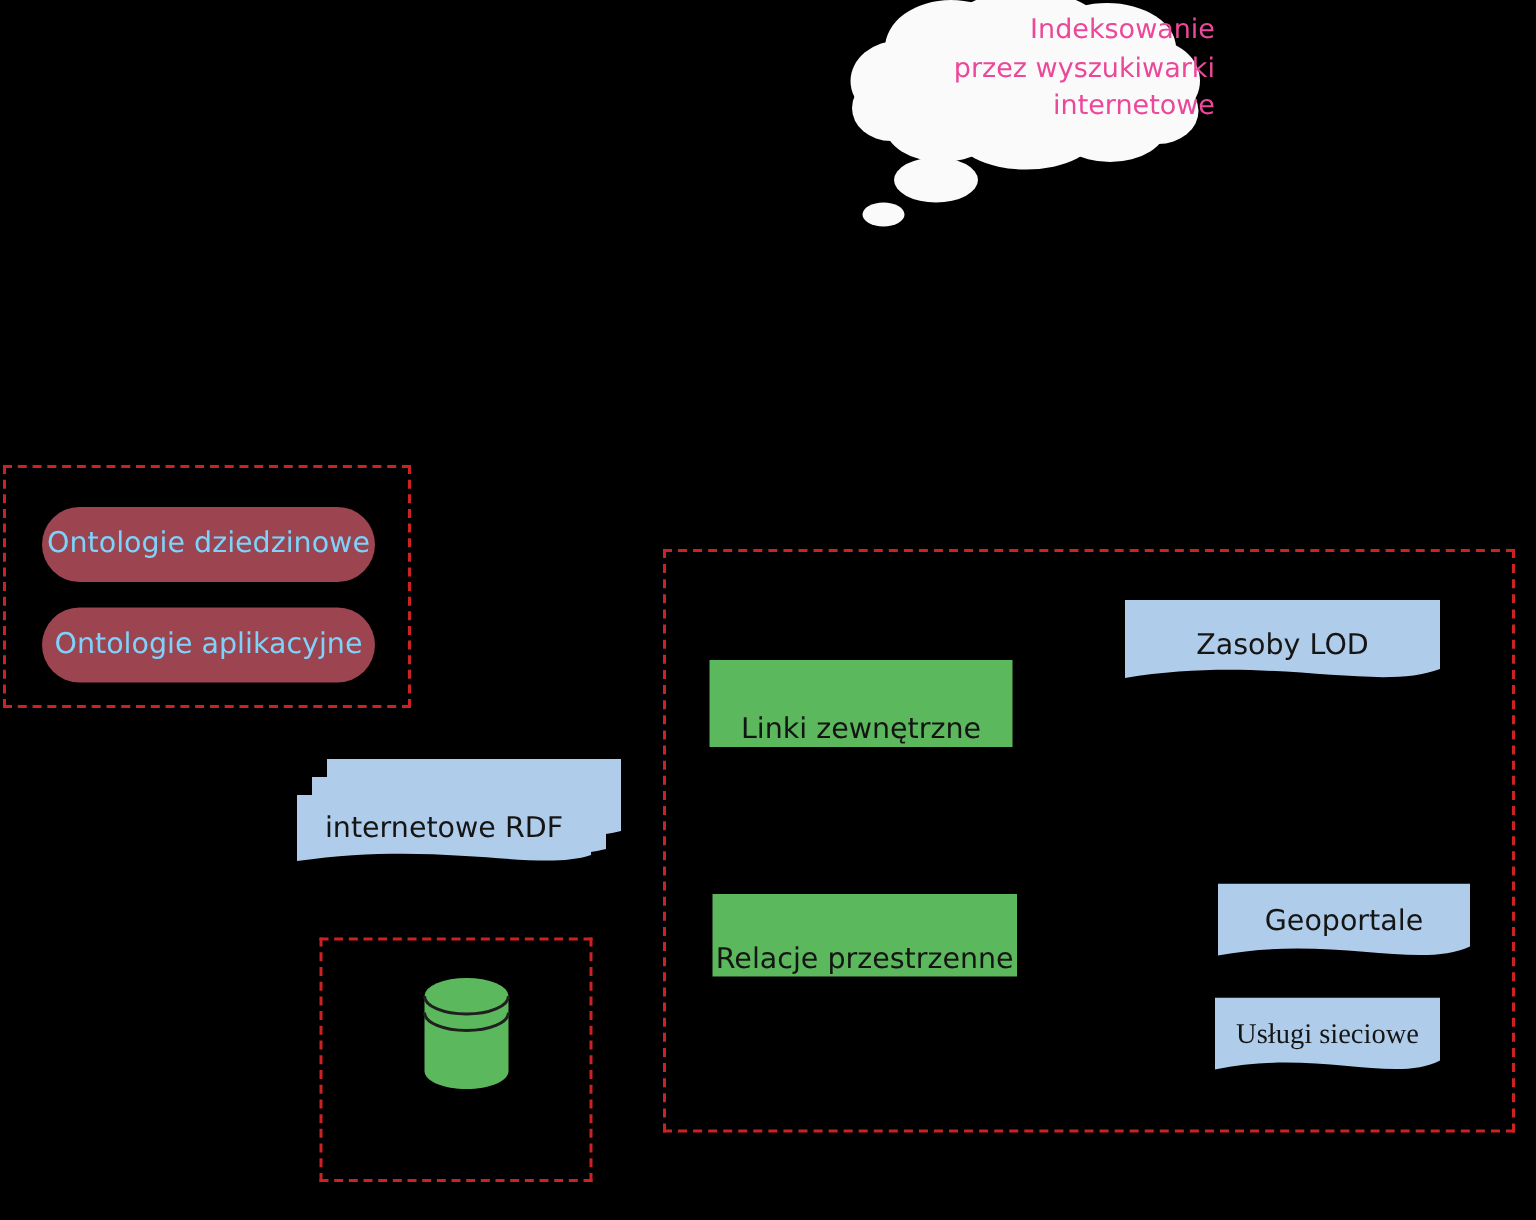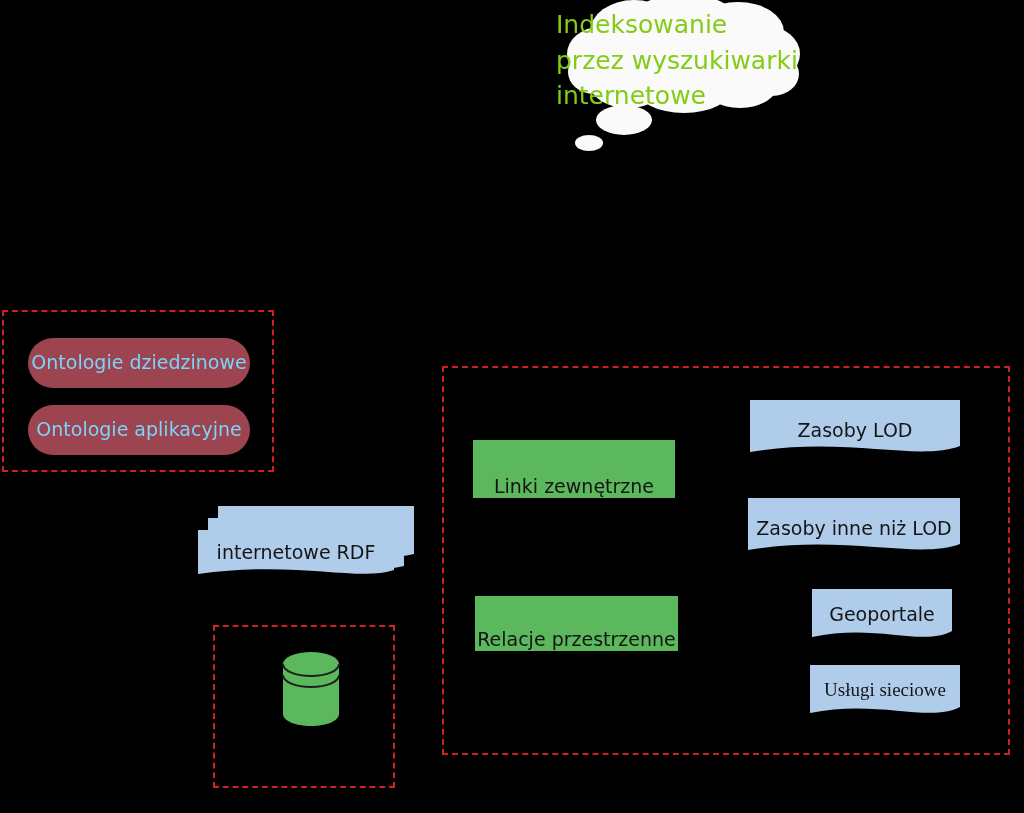--- a/index.html
+++ b/index.html
@@ -89,23 +89,23 @@
   #thought-cloud svg {
     position: absolute;
     left: 0; top: 0;
     display: block;
   }
   #thought-cloud .cloud-text {
     position: absolute;
     left: 0;
     top: 11px;
     width: 100%;
-    text-align: left;
-    color: #84cc16;
-    font-size: 25px;
+    text-align: right;
+    color: #ec4899;
+    font-size: 18px;
     line-height: 1.42;
     pointer-events: none;
   }
   #thought-cloud .cloud-text div { white-space: nowrap; }
 
   
   #db-cylinder { position: absolute; }
 </style>
 </head>
 <body>
@@ -182,28 +182,22 @@
     <span>Relacje przestrzenne</span>
   </div>
 
   <div class="doc-shape" style="left:750px; top:400px; width:210px; height:62px;">
     <svg viewBox="0 0 210 62" preserveAspectRatio="none">
       <path d="M0,0 H210 V46 C168,62 96,36 0,52 Z" fill="#afcdea"></path>
     </svg>
     <div class="doc-label" style="top:19px;">Zasoby LOD</div>
   </div>
 
-  <div class="doc-shape" style="left:748px; top:498px; width:212px; height:62px;">
-    <svg viewBox="0 0 212 62" preserveAspectRatio="none">
-      <path d="M0,0 H212 V46 C170,62 96,36 0,52 Z" fill="#afcdea"></path>
-    </svg>
-    <div class="doc-label" style="top:19px;">Zasoby inne niż LOD</div>
-  </div>
-
-  <div class="doc-shape" style="left:812px; top:589px; width:140px; height:58px;">
+
+  <div class="doc-shape" style="left:812px; top:589px; width:152px; height:58px;padding-left:16px;">
     <svg viewBox="0 0 148 58" preserveAspectRatio="none">
       <path d="M0,0 H148 V42 C118,58 66,34 0,48 Z" fill="#afcdea"></path>
     </svg>
     <div class="doc-label" style="top:14px;">Geoportale</div>
   </div>
 
   <div class="doc-shape" style="left:810px; top:665px; width:150px; height:58px;font-family:Liberation Serif, serif;">
     <svg viewBox="0 0 150 58" preserveAspectRatio="none">
       <path d="M0,0 H150 V42 C120,58 66,34 0,48 Z" fill="#afcdea"></path>
     </svg>

